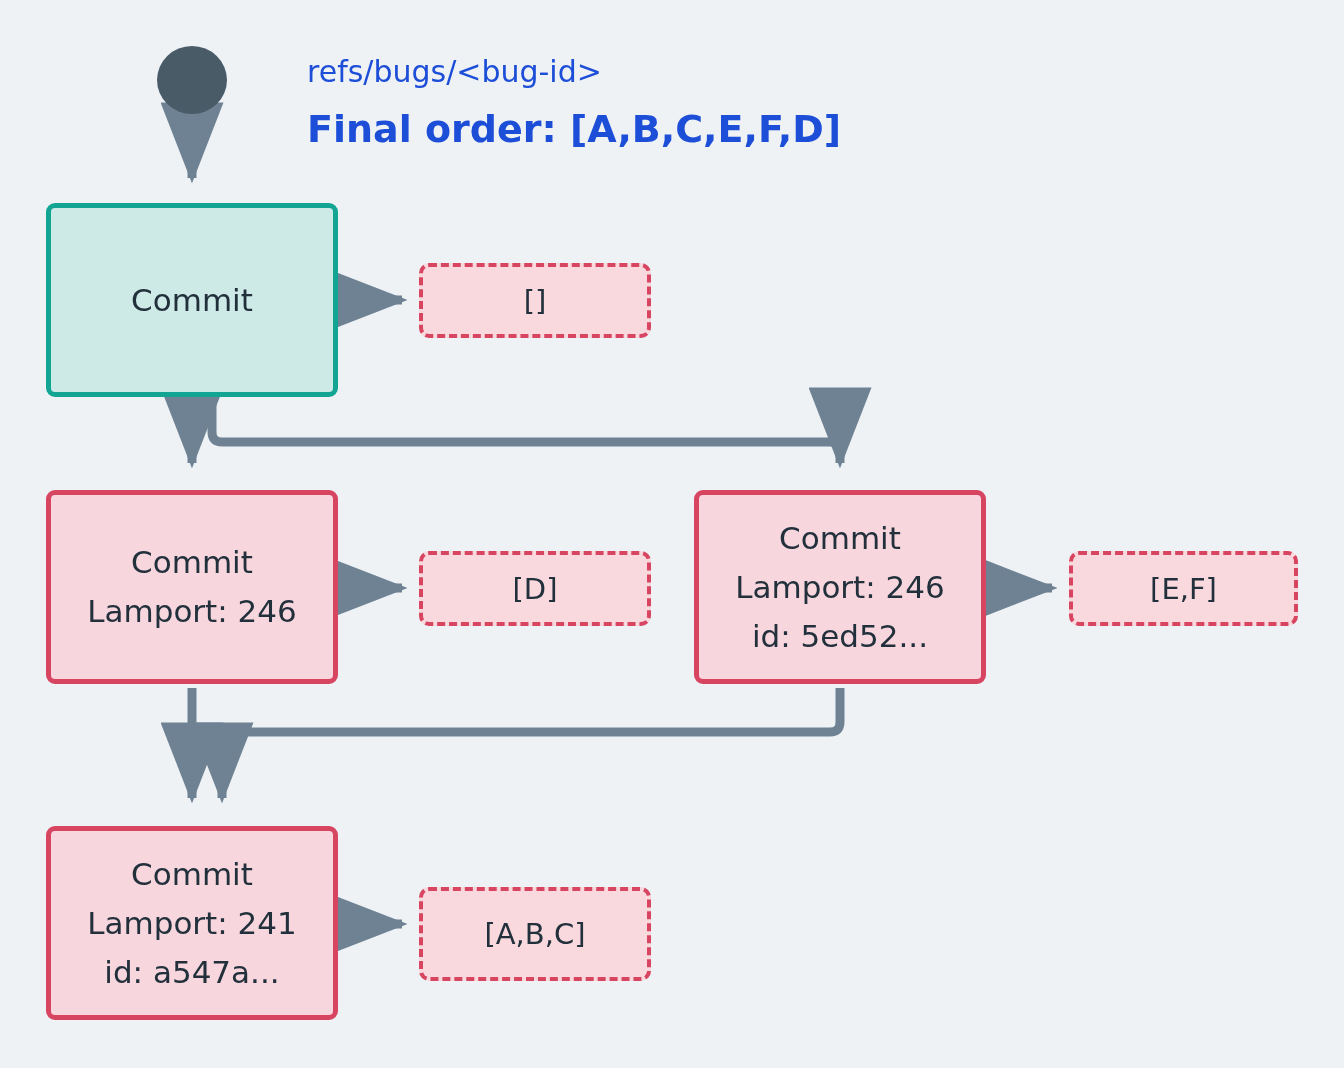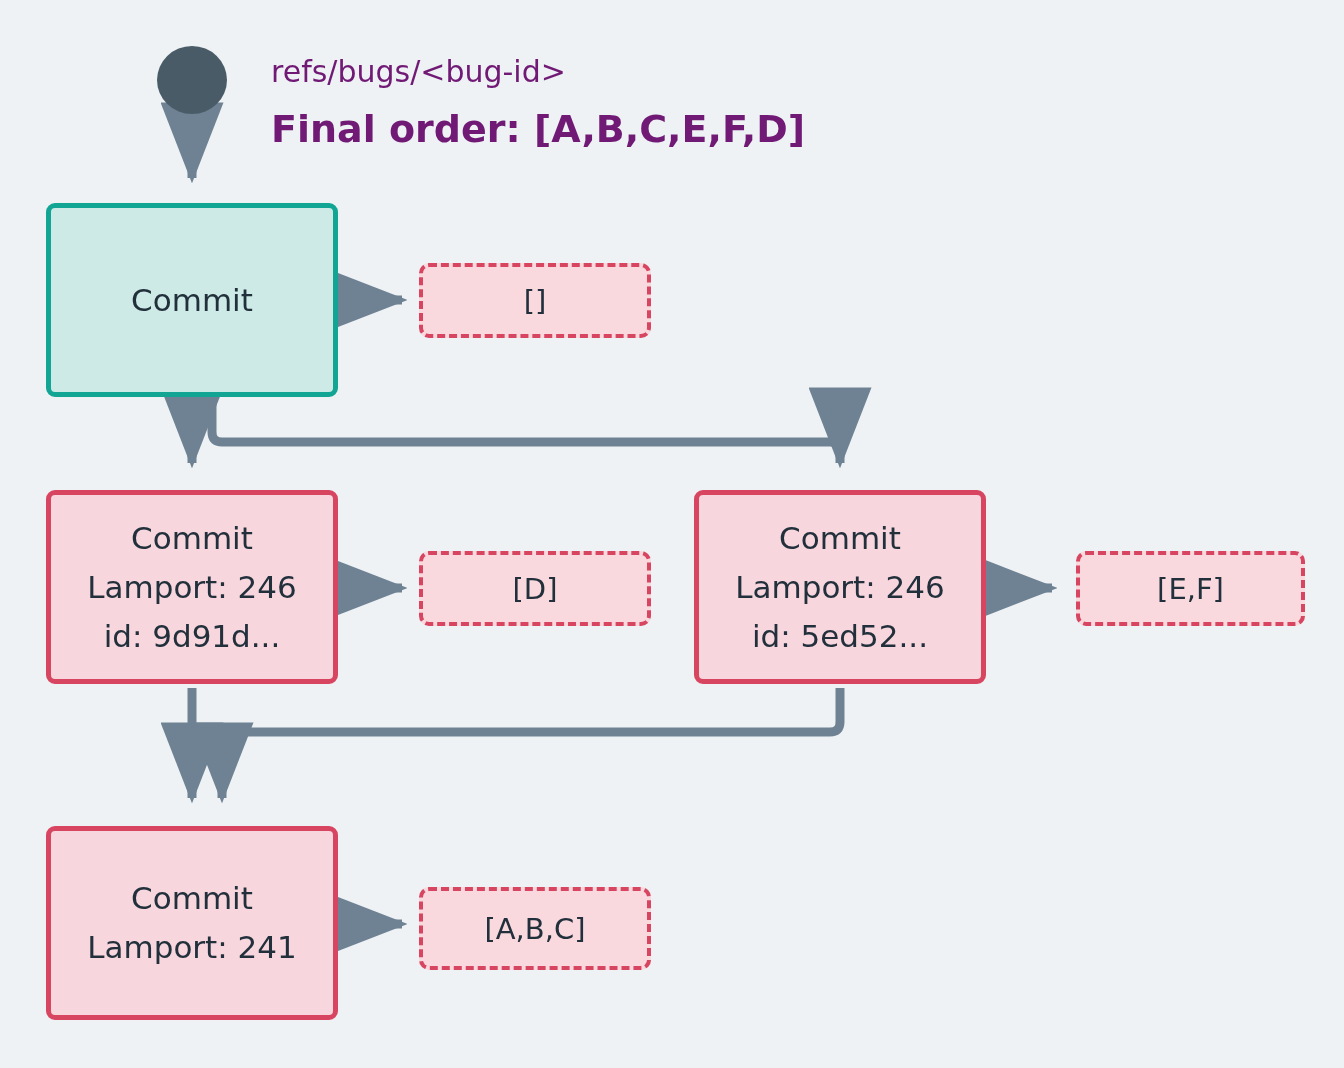--- a/index.html
+++ b/index.html
@@ -64,22 +64,23 @@
     line-height: 34px;
     white-space: nowrap;
   }
   .ref-circle {
     position: absolute;
     border-radius: 50%;
     background: #4a5b68;
   }
   .header-text {
     position: absolute;
-    color: #701a75;
+    color: #1d4ed8;
     white-space: nowrap;
+    margin-left: 36px;
   }
   .header-ref {
     font-size: 30px;
     font-weight: 400;
     line-height: 36px;
   }
   .header-final {
     font-size: 38px;
     font-weight: 700;
     line-height: 36px;
@@ -122,36 +123,36 @@
   <div class="node node-commit start" style="left:46px; top:203px; width:292px; height:194px;">
     <div class="line">Commit</div>
   </div>
   <div class="node node-ops" style="left:419px; top:263px; width:232px; height:75px;">
     <div class="ops-label">[]</div>
   </div>
 
   <div class="node node-commit pending" style="left:46px; top:490px; width:292px; height:194px;">
     <div class="line">Commit</div>
     <div class="line">Lamport: 246</div>
-    <div class="line">id: 9d91d...</div>
   </div>
   <div class="node node-ops" style="left:419px; top:551px; width:232px; height:75px;">
     <div class="ops-label">[D]</div>
   </div>
 
   <div class="node node-commit pending" style="left:694px; top:490px; width:292px; height:194px;">
     <div class="line">Commit</div>
     <div class="line">Lamport: 246</div>
     <div class="line">id: 5ed52...</div>
   </div>
-  <div class="node node-ops" style="left:1069px; top:551px; width:229px; height:75px;margin-left:7px;">
+  <div class="node node-ops" style="left:1069px; top:551px; width:229px; height:75px;">
     <div class="ops-label">[E,F]</div>
   </div>
 
   <div class="node node-commit pending" style="left:46px; top:826px; width:292px; height:194px;">
     <div class="line">Commit</div>
     <div class="line">Lamport: 241</div>
+    <div class="line">id: a547a...</div>
   </div>
-  <div class="node node-ops" style="left:419px; top:887px; width:232px; height:83px;">
+  <div class="node node-ops" style="left:419px; top:887px; width:232px; height:94px;">
     <div class="ops-label">[A,B,C]</div>
   </div>
 
 </div>
 
 </body></html>

